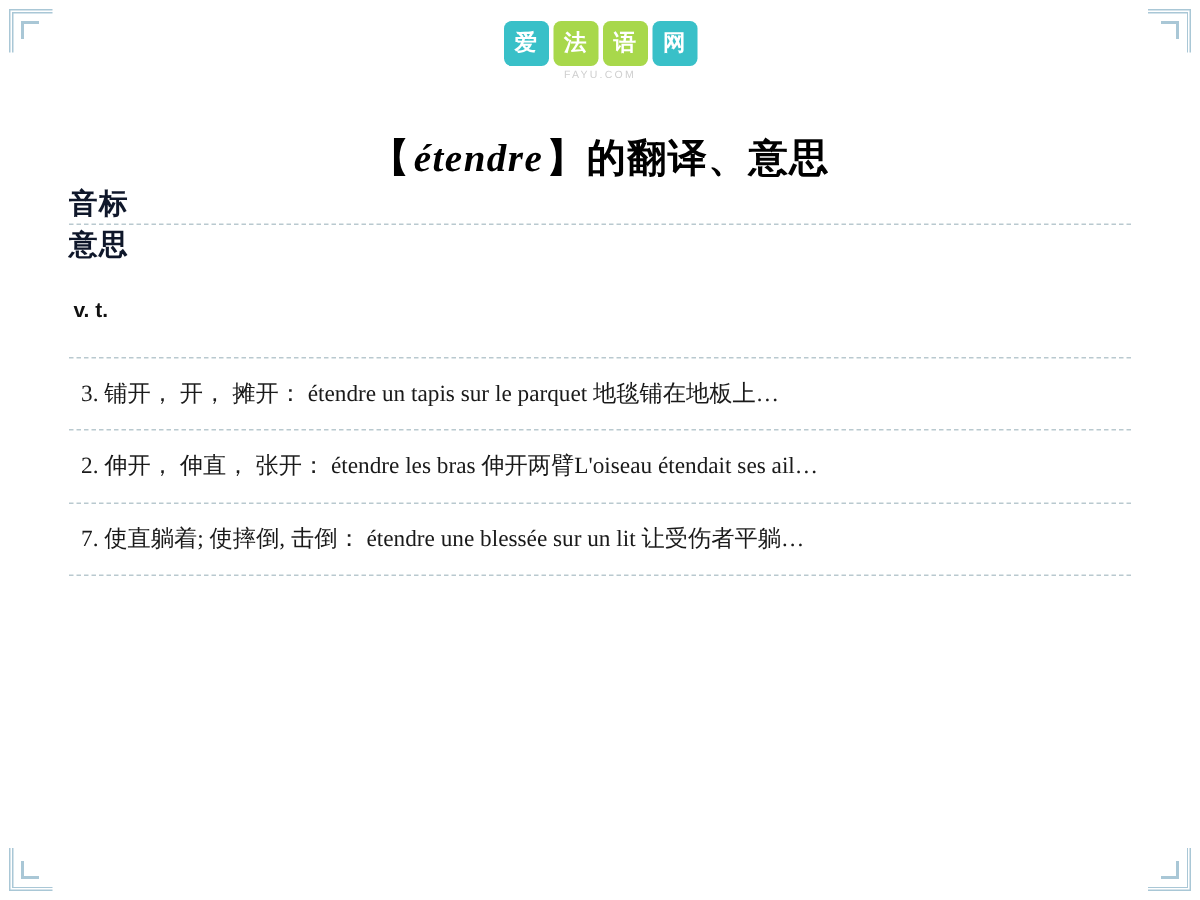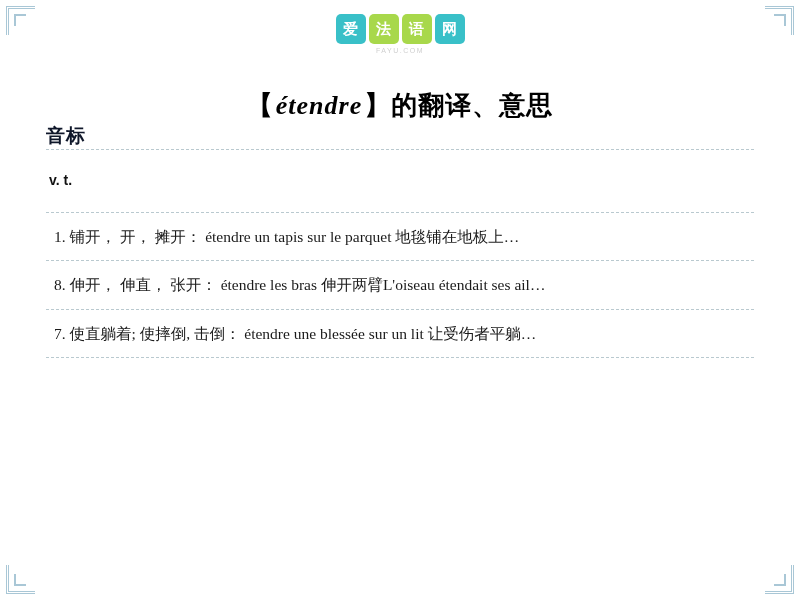--- a/index.html
+++ b/index.html
@@ -173,26 +173,27 @@
 <div class="page">
 
   <h1 class="title">
     <span>【</span><span class="word">étendre</span><span>】</span><span>的翻译、意思</span>
   </h1>
 
   <h2 class="section-head sec-phonetic-head">音标</h2>
 
   <hr class="divider">
 
+  <h2 class="section-head sec-meaning-head">意思</h2>
   <div class="pos">v. t.</div>
 
   <hr class="divider">
-  <div class="entry">1. 铺开， 开， 摊开： étendre un tapis sur le parquet 地毯铺在地板上…</div>
+  <div class="entry">3. 铺开， 开， 摊开： étendre un tapis sur le parquet 地毯铺在地板上…</div>
 
   <hr class="divider">
-  <div class="entry">8. 伸开， 伸直， 张开： étendre les bras 伸开两臂L'oiseau étendait ses ail…</div>
+  <div class="entry">2. 伸开， 伸直， 张开： étendre les bras 伸开两臂L'oiseau étendait ses ail…</div>
 
   <hr class="divider">
   <div class="entry">7. 使直躺着; 使摔倒, 击倒： étendre une blessée sur un lit 让受伤者平躺…</div>
 
   <hr class="divider">
 
 </div>
 
 </body></html>

